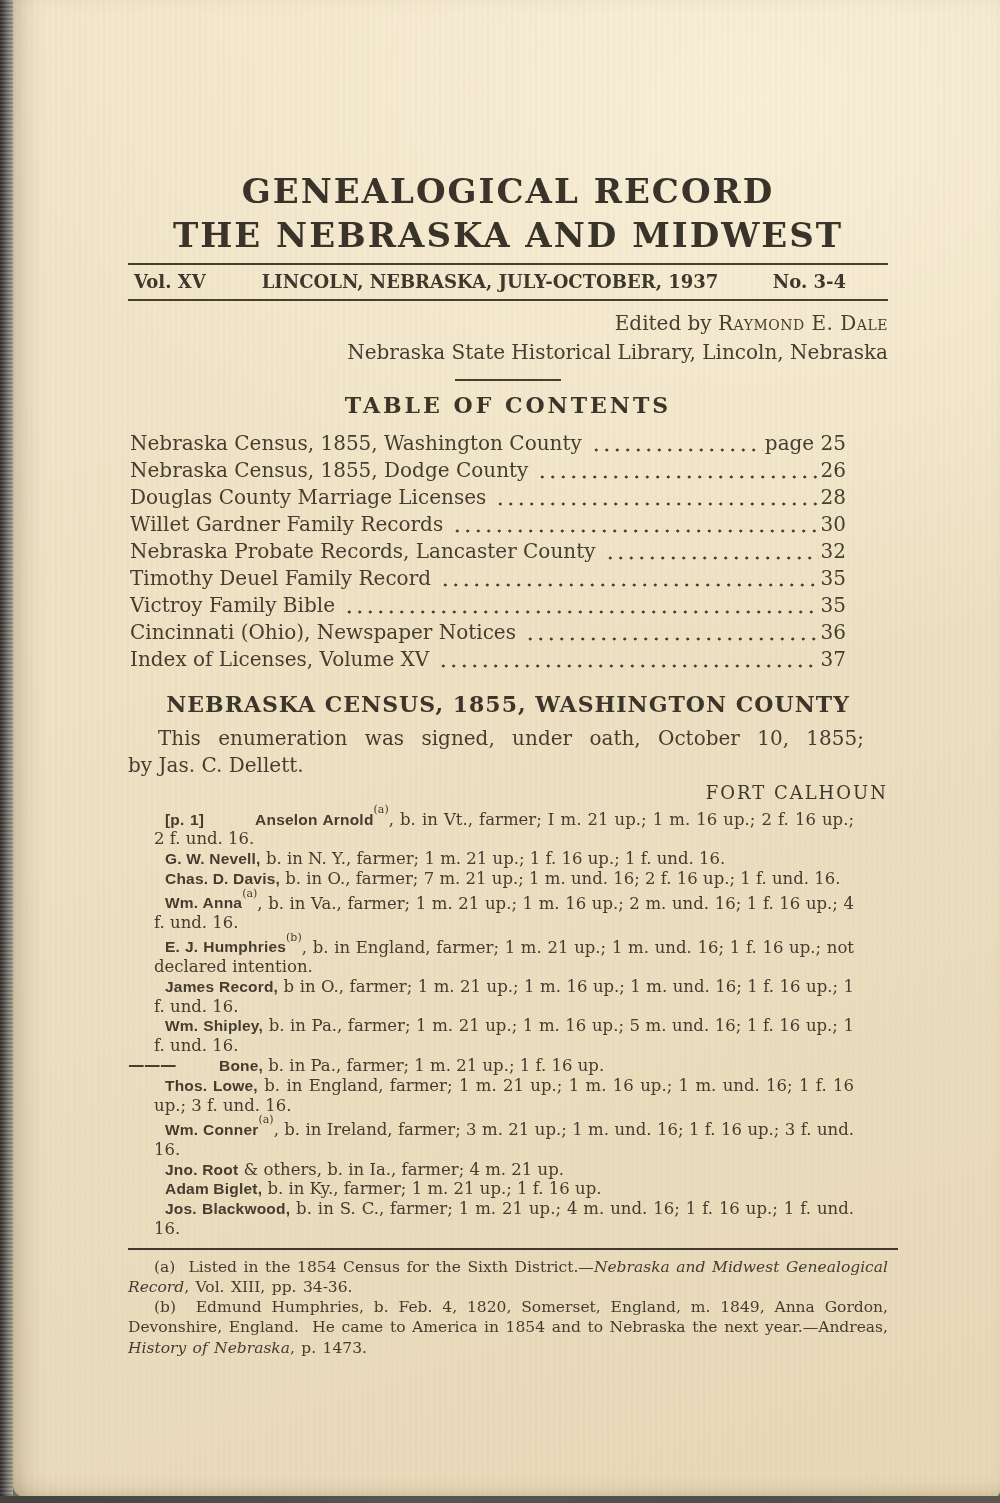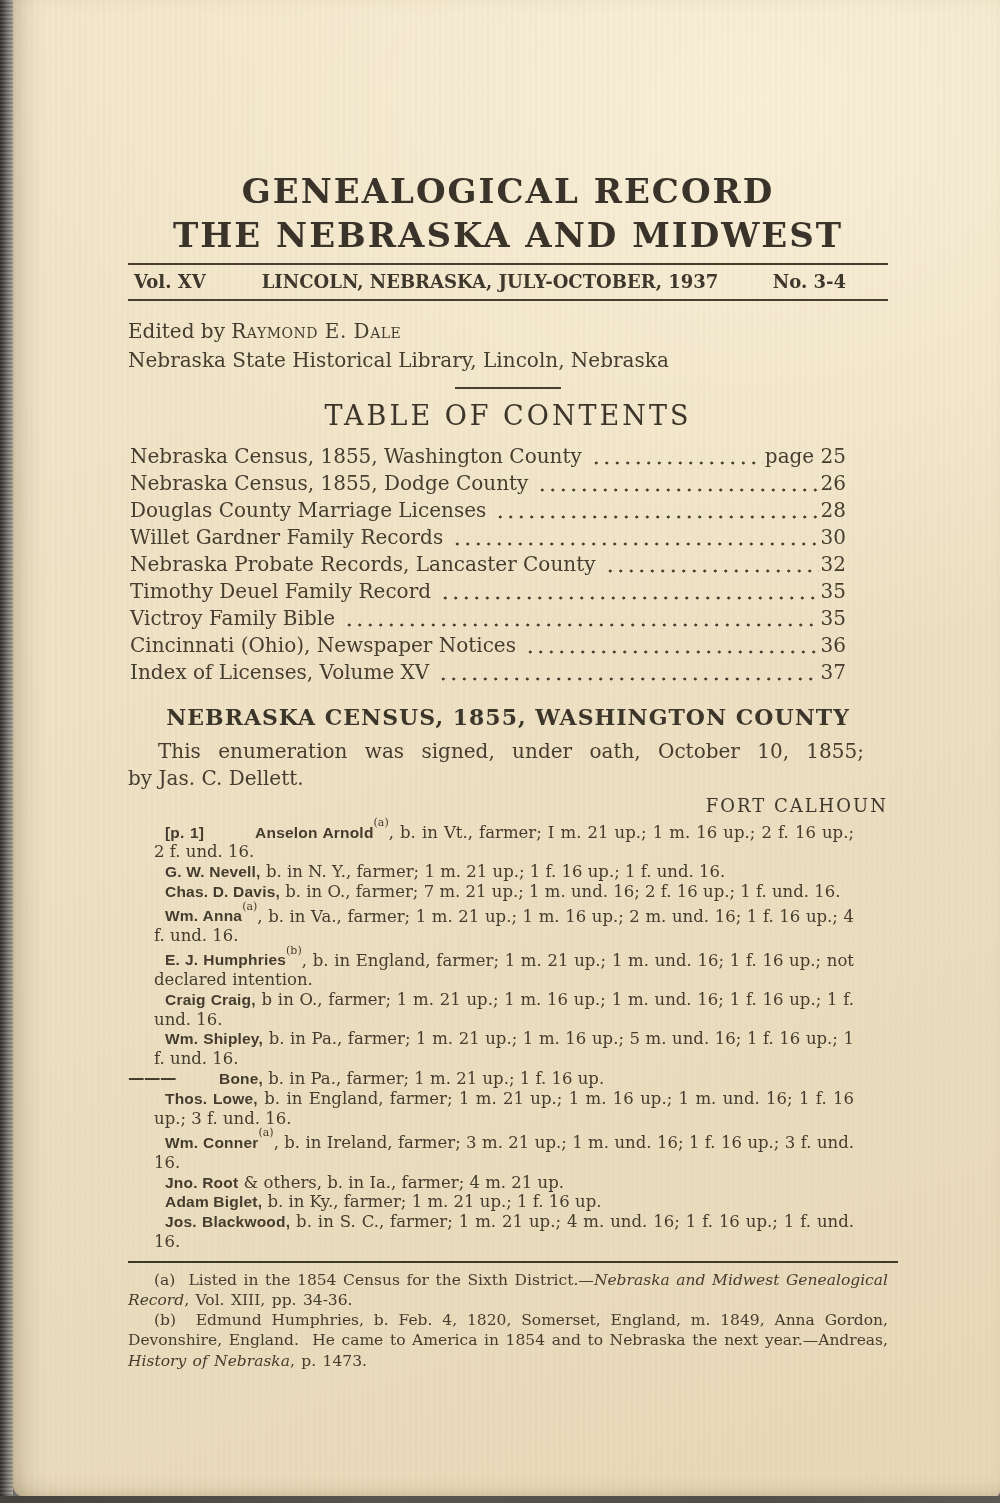--- a/index.html
+++ b/index.html
@@ -36,24 +36,24 @@
     font-size:34px;line-height:44px;font-weight:bold;letter-spacing:2px;
   }
   .rule{border-top:2px solid #463e2f;height:0;}
   .rule-1{margin-top:6px;}
   .mast-row{
     display:grid;grid-template-columns:1fr auto 1fr;align-items:baseline;
     padding:6px 42px 7px 6px;font-size:18px;font-weight:bold;color:#3e372b;
   }
   .mast-row .vol{text-align:left;}
   .mast-row .issue{text-align:right;}
-  .editor{margin-top:16px;text-align:left;font-size:20px;line-height:29px;}
+  .editor{margin-top:8px;text-align:right;font-size:20px;line-height:29px;}
   .editor .sc{font-variant:small-caps;letter-spacing:.5px;}
   .short-rule{width:106px;margin:12px auto 0;border-top:2px solid #463e2f;}
-  .toc-head{margin-top:11px;text-align:center;font-size:27px;letter-spacing:3px;font-weight:normal;color:#3c352a;}
+  .toc-head{margin-top:11px;text-align:center;font-size:22px;letter-spacing:3px;font-weight:bold;color:#3c352a;}
   .toc-list{margin:13px 42px 0 2px;font-size:20px;}
   .toc-row{display:flex;align-items:baseline;height:27px;}
   .toc-title{white-space:nowrap;}
   .leader{
     flex:1;height:20px;align-self:flex-end;margin:0 2px 0 7px;
     background-image:radial-gradient(circle, #4a4132 1.35px, rgba(74,65,50,0) 1.75px);
     background-size:10.5px 6px;background-repeat:repeat-x;
     background-position:left 2px bottom 5px;
   }
   .toc-page{white-space:nowrap;}
@@ -158,21 +158,21 @@
     </div>
 
     <div class="subhead">FORT CALHOUN</div>
 
     <div class="census-list">
         <div class="entry"><span class="ename prefix">[p. 1]</span><span class="ename">Anselon Arnold</span><sup class="fnref">(a)</sup><span class="etext">, b. in Vt., farmer; I m. 21 up.; 1 m. 16 up.; 2 f. 16 up.; 2 f. und. 16.</span></div>
         <div class="entry"><span class="ename">G. W. Nevell,</span><span class="etext"> b. in N. Y., farmer; 1 m. 21 up.; 1 f. 16 up.; 1 f. und. 16.</span></div>
         <div class="entry"><span class="ename">Chas. D. Davis,</span><span class="etext"> b. in O., farmer; 7 m. 21 up.; 1 m. und. 16; 2 f. 16 up.; 1 f. und. 16.</span></div>
         <div class="entry"><span class="ename">Wm. Anna</span><sup class="fnref">(a)</sup><span class="etext">, b. in Va., farmer; 1 m. 21 up.; 1 m. 16 up.; 2 m. und. 16; 1 f. 16 up.; 4 f. und. 16.</span></div>
         <div class="entry"><span class="ename">E. J. Humphries</span><sup class="fnref">(b)</sup><span class="etext">, b. in England, farmer; 1 m. 21 up.; 1 m. und. 16; 1 f. 16 up.; not declared intention.</span></div>
-        <div class="entry"><span class="ename">Craig Craig,</span><span class="etext"> b in O., farmer; 1 m. 21 up.; 1 m. 16 up.; 1 m. und. 16; 1 f. 16 up.; 1 f. und. 16.</span></div>
+        <div class="entry"><span class="ename">James Record,</span><span class="etext"> b in O., farmer; 1 m. 21 up.; 1 m. 16 up.; 1 m. und. 16; 1 f. 16 up.; 1 f. und. 16.</span></div>
         <div class="entry"><span class="ename">Wm. Shipley,</span><span class="etext"> b. in Pa., farmer; 1 m. 21 up.; 1 m. 16 up.; 5 m. und. 16; 1 f. 16 up.; 1 f. und. 16.</span></div>
         <div class="entry"><span class="dash">———</span><span class="ename">Bone,</span><span class="etext"> b. in Pa., farmer; 1 m. 21 up.; 1 f. 16 up.</span></div>
         <div class="entry"><span class="ename">Thos. Lowe,</span><span class="etext"> b. in England, farmer; 1 m. 21 up.; 1 m. 16 up.; 1 m. und. 16; 1 f. 16 up.; 3 f. und. 16.</span></div>
         <div class="entry"><span class="ename">Wm. Conner</span><sup class="fnref">(a)</sup><span class="etext">, b. in Ireland, farmer; 3 m. 21 up.; 1 m. und. 16; 1 f. 16 up.; 3 f. und. 16.</span></div>
         <div class="entry"><span class="ename">Jno. Root</span><span class="etext"> &amp; others, b. in Ia., farmer; 4 m. 21 up.</span></div>
         <div class="entry"><span class="ename">Adam Biglet,</span><span class="etext"> b. in Ky., farmer; 1 m. 21 up.; 1 f. 16 up.</span></div>
         <div class="entry"><span class="ename">Jos. Blackwood,</span><span class="etext"> b. in S. C., farmer; 1 m. 21 up.; 4 m. und. 16; 1 f. 16 up.; 1 f. und. 16.</span></div>
       </div>
 
     <div class="foot-rule"></div>

